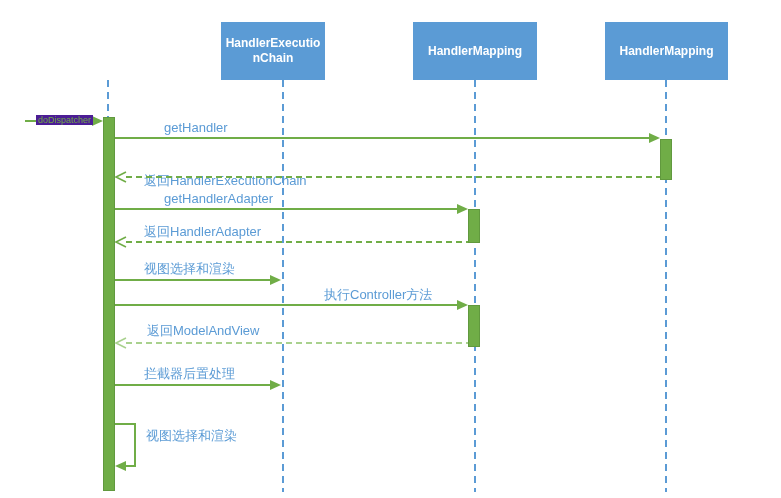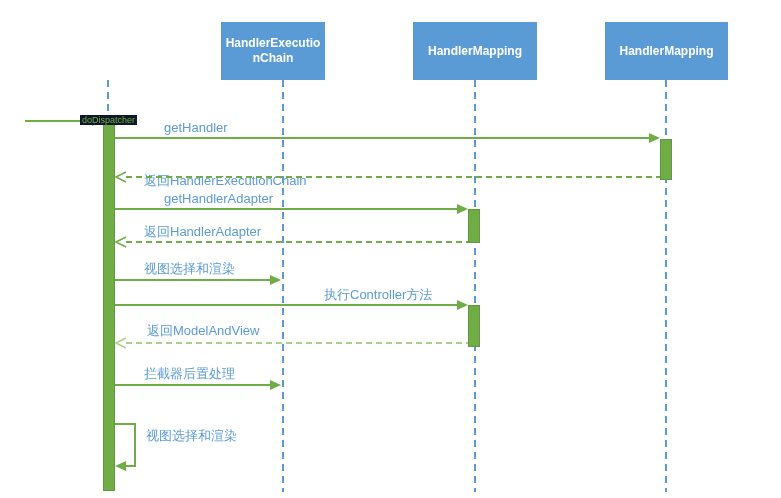--- a/index.html
+++ b/index.html
@@ -37,22 +37,22 @@
   }
   .tri-left{
     position:absolute;width:0;height:0;
     border-top:5px solid transparent;border-bottom:5px solid transparent;
     border-right:11px solid #70AD47;
   }
   .msg-label{
     position:absolute;color:#5B9BD5;font-size:13px;white-space:nowrap;
   }
   .entry-label{
-    position:absolute;color:#70AD47;font-size:9px;background:#0f172a;
-    padding:0 2px;white-space:nowrap;margin-left:44px;
+    position:absolute;color:#70AD47;font-size:9px;background:#4c1d95;
+    padding:0 2px;white-space:nowrap;
   }
   .open-arrow{position:absolute;}
 </style>
 </head>
 <body>
 
 <div class="canvas">
 
   <div class="pbox" style="left:221px;width:104px">
       <span>HandlerExecutionChain</span>

